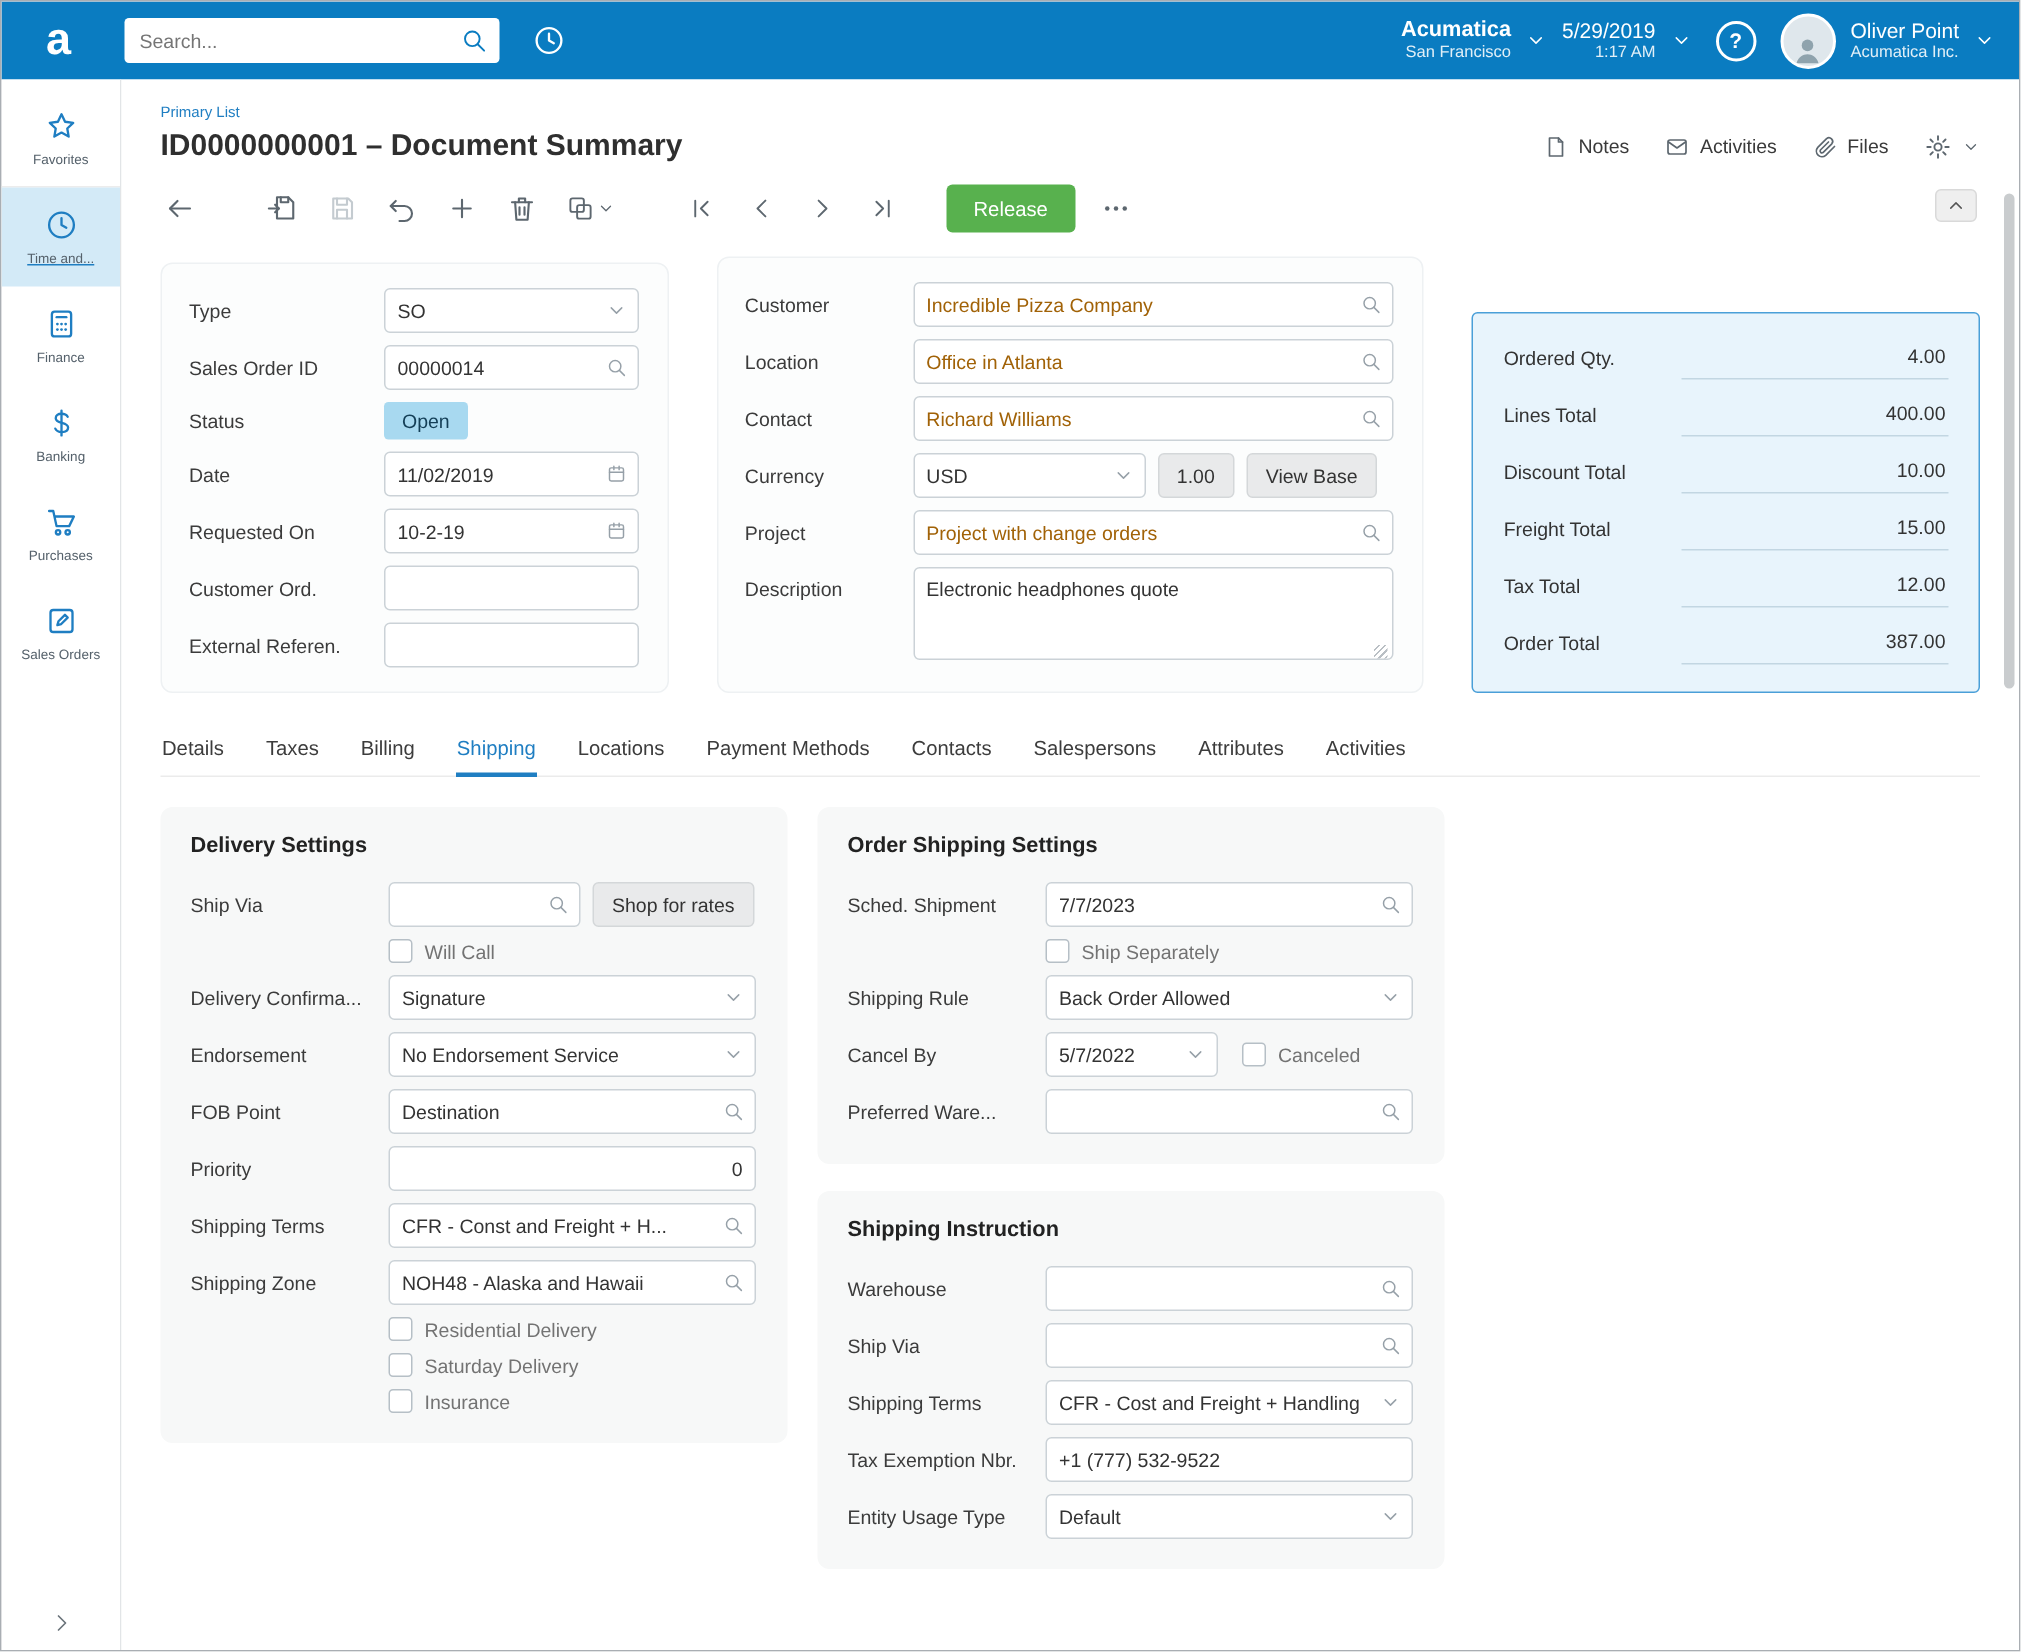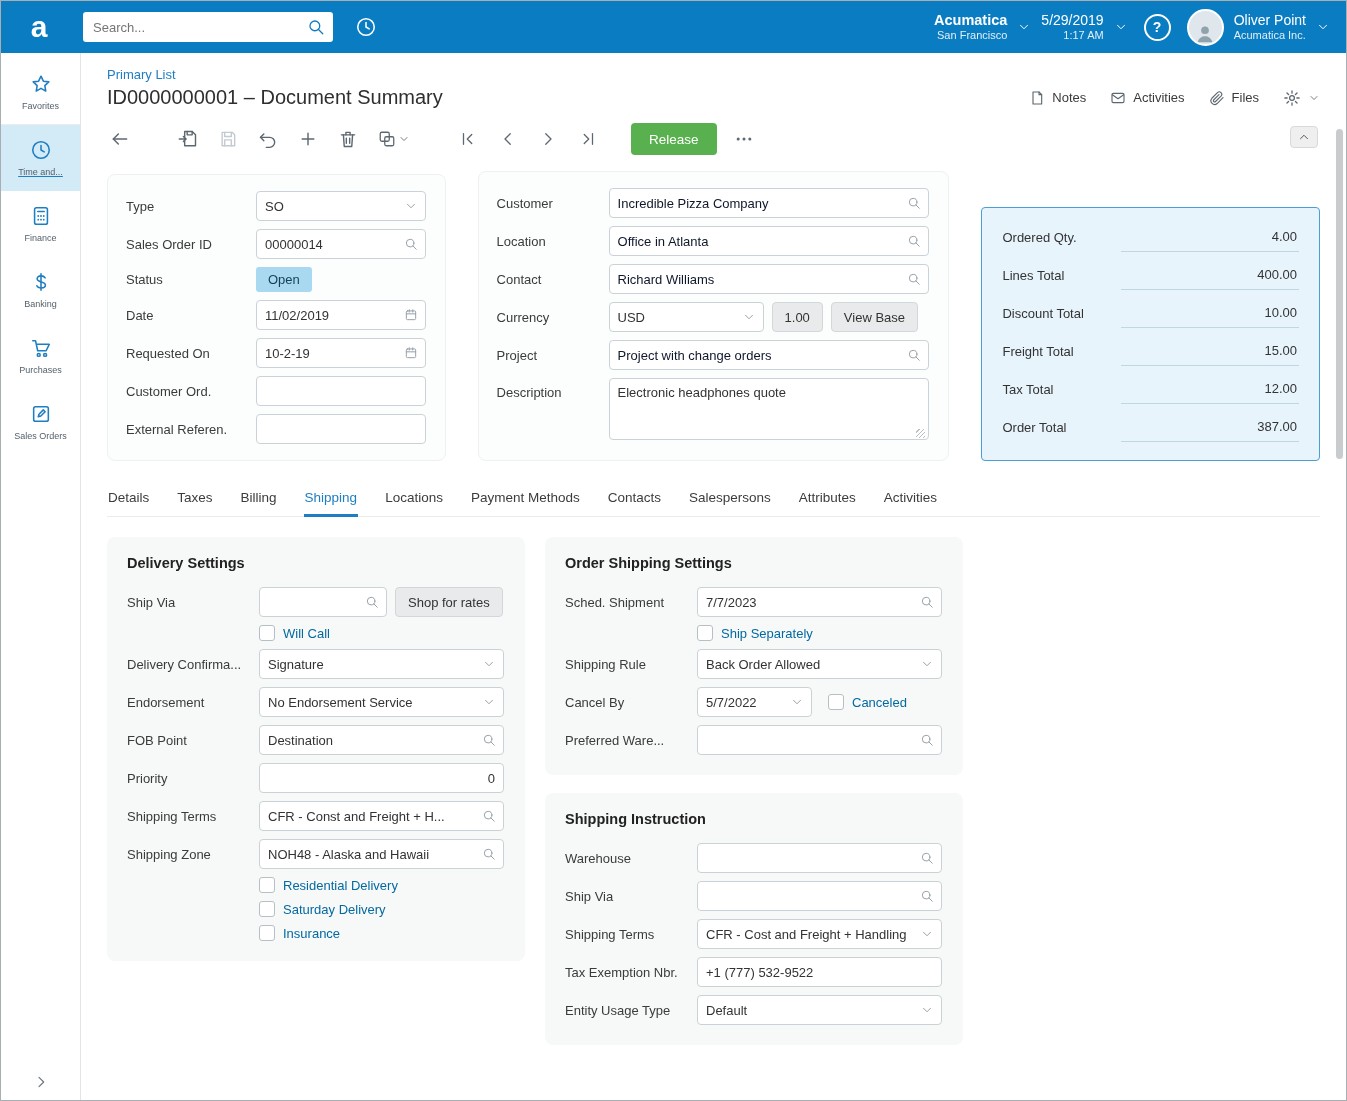--- a/index.html
+++ b/index.html
@@ -37,23 +37,23 @@
   .side-item { height:66px; display:flex; flex-direction:column; align-items:center; justify-content:center;
                gap:6px; color:#1f7ec2; cursor:pointer; }
   .side-item.bordered { border-bottom:1px solid #ececec; }
   .side-item .lbl { font-size:9px; color:#55616b; }
   .side-item.active { background:#d3eaf7;text-decoration:underline; }
   .side-expand { position:absolute; bottom:10px; left:0; right:0; display:flex; justify-content:center;
                  color:#6b747b; cursor:pointer; }
 
   
   .content { position:absolute; left:80px; top:52px; right:0; bottom:0; padding:12px 26px 0; background:#fff; }
-  .crumb { font-size:13px; color:#1f7ec2; text-decoration:none; cursor:pointer; display:inline-block; }
+  .crumb { font-size:10px; color:#1f7ec2; text-decoration:none; cursor:pointer; display:inline-block; }
   .title-row { display:flex; align-items:center; justify-content:space-between; margin-top:3px; }
-  .page-title { font-size:20px; font-weight:400; color:#2f2f2f; }
+  .page-title { font-size:20px; font-weight:700; color:#2f2f2f; }
   .head-actions { display:flex; align-items:center; gap:24px; color:#3a3a3a; }
   .haction { display:flex; align-items:center; gap:7px; font-size:13px; cursor:pointer; color:#3a3a3a; }
   .haction .ic { color:#5d676f; }
 
   .toolbar { display:flex; align-items:center; gap:14px; margin-top:12px; height:36px; position:relative; }
   .tbtn { width:26px; height:26px; display:flex; align-items:center; justify-content:center;
           color:#5d676f; cursor:pointer; border-radius:4px; }
   .tbtn.disabled { color:#c4cbd0; cursor:default; }
   .tbtn.w-chev { width:38px; gap:2px; }
   .sp { width:14px; }
@@ -70,31 +70,31 @@
   .col1 .lab { flex:0 0 130px; }
   .col2 .lab { flex:0 0 112px; }
   .pnl .lab { flex:0 0 132px; padding-right:6px; white-space:nowrap; overflow:hidden; text-overflow:ellipsis; }
   .field { position:relative; height:30px; border:1px solid #cbd2d7; border-radius:4px; background:#fff;
            display:flex; align-items:center; font-size:13px; color:#333; cursor:text; }
   .field input { border:none; outline:none; background:transparent; width:100%; height:100%;
                  padding:0 8px; font:inherit; color:#333; }
   .field.iconed input { padding-right:28px; }
   .field .text { padding:0 26px 0 8px; white-space:nowrap; overflow:hidden; text-overflow:ellipsis; width:100%; }
   .fic { position:absolute; right:7px; top:7px; color:#96a0a8; }
-  .link { color:#0f172a; }
+  .link { color:#a16207; }
   .num input { text-align:right; }
   .w170{width:170px} .w320{width:320px} .w245{width:245px} .w128{width:128px} .w155{width:155px} .w115{width:115px}
 
   .badge { background:#a8d9f0; color:#143f57; border-radius:3px; padding:5px 12px; font-size:13px; display:inline-block; }
   .gbtn { height:30px; border:1px solid #d4d7d9; background:#e9eaeb; border-radius:4px; font-size:13px;
           color:#333; display:inline-flex; align-items:center; justify-content:center; padding:4px 12px;
           cursor:pointer; font-family:inherit; }
   .checkbox { width:16px; height:16px; border:1px solid #b6bfc6; border-radius:3px; background:#fff;
               flex:0 0 16px; cursor:pointer; }
-  .cb-label { font-size:13px; color:#0369a1; margin-left:8px; }
+  .cb-label { font-size:13px; color:#737373; margin-left:8px; }
   .indent { margin-left:132px; }
 
   .form-area { display:flex; gap:32px; margin-top:14px; align-items:flex-end; }
   .col-card { background:#fcfdfd; border:1px solid #eef1f3; border-radius:8px; padding:16px 18px; }
   .col1 { width:340px; }
   .col2 { width:474px; }
   .ta-wrap { position:relative; }
   .ta-wrap textarea { width:320px; height:62px; border:1px solid #cbd2d7; border-radius:4px;
                       font-family:inherit; font-size:13px; color:#333; padding:6px 8px; resize:none; outline:none; }
   .ta-wrap::after { content:""; position:absolute; right:4px; bottom:6px; width:9px; height:9px;

